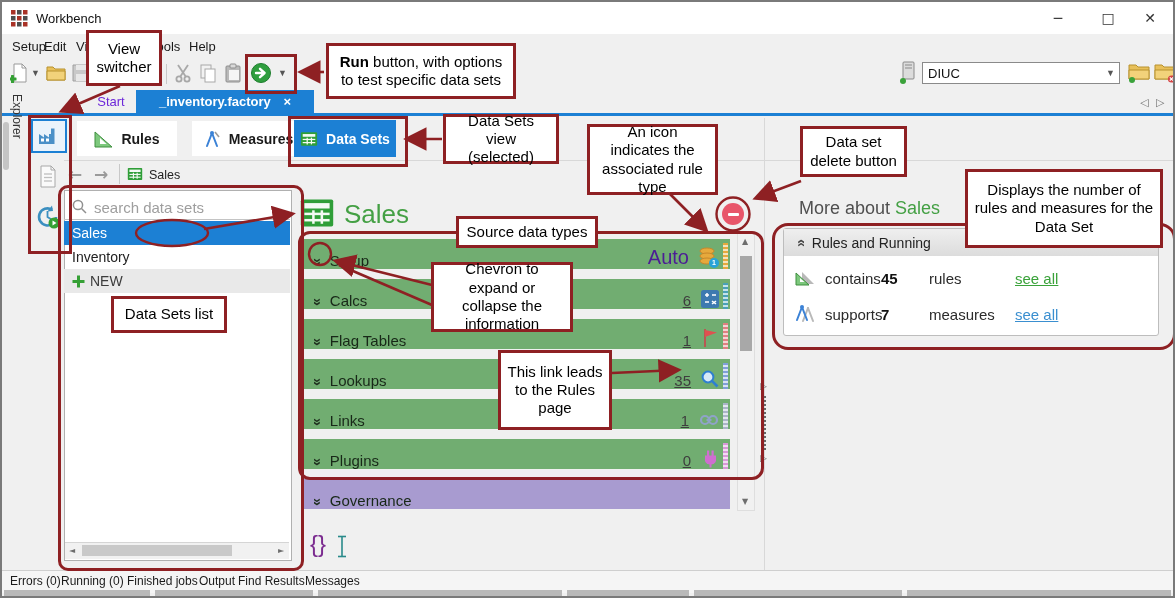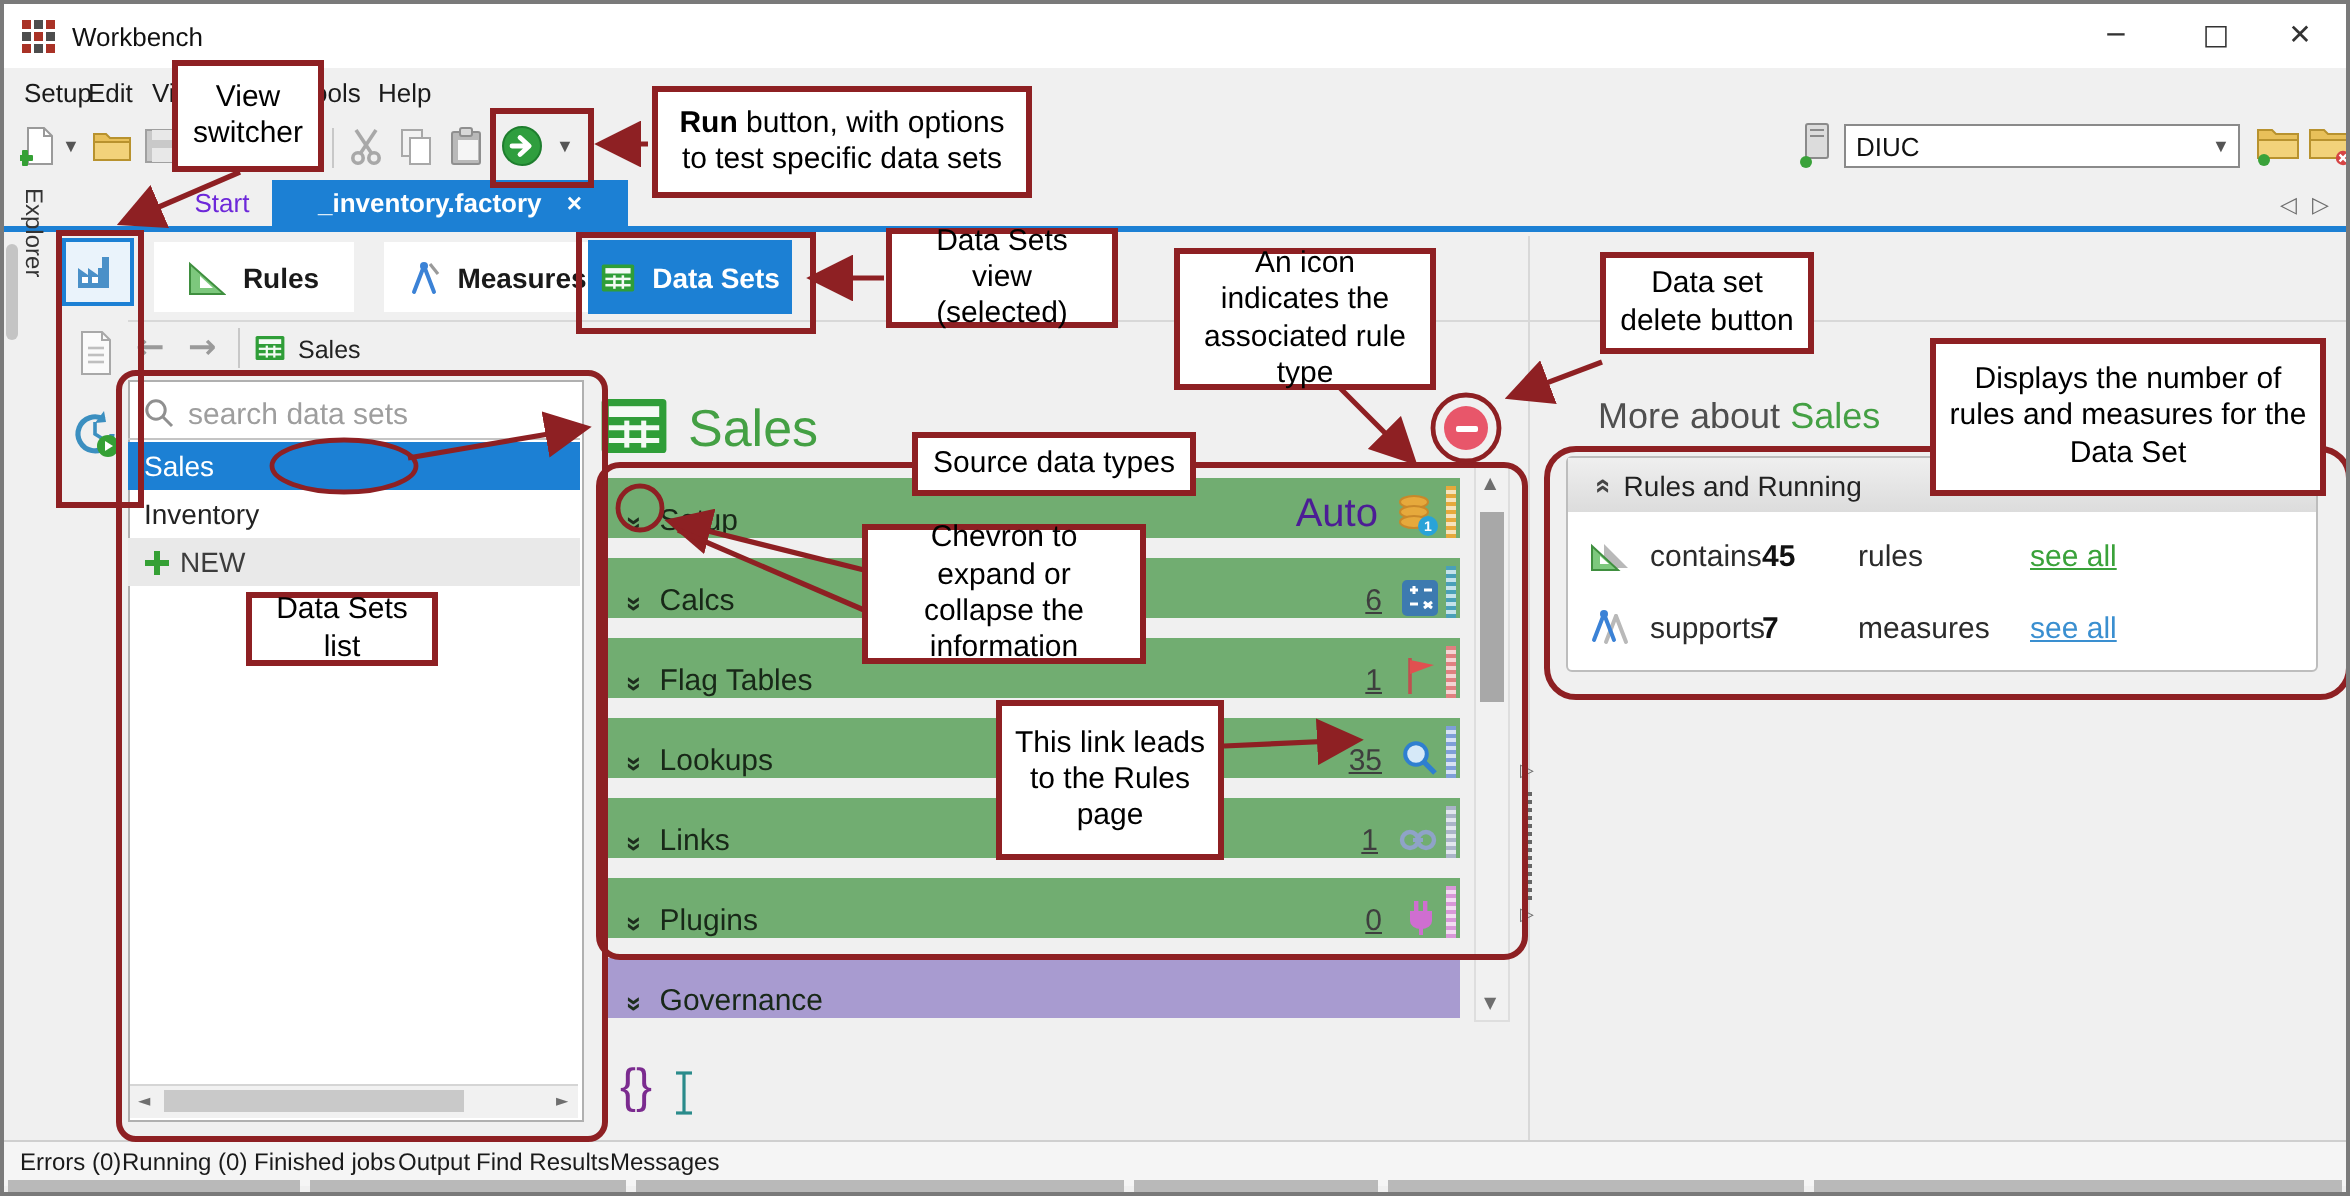--- a/index.html
+++ b/index.html
@@ -479,17 +479,17 @@
     </div>
   <div class="callout" style="left:585px;top:122px;width:131px;height:71px">
       <span>An icon indicates the associated rule type</span>
     </div>
   <div class="callout" style="left:798px;top:124px;width:107px;height:51px">
       <span>Data set delete button</span>
     </div>
   <div class="callout" style="left:963px;top:167px;width:198px;height:79px">
       <span>Displays the number of rules and measures for the Data Set</span>
     </div>
-  <div class="callout" style="left:121px;top:294px;width:96px;height:37px">
+  <div class="callout" style="left:109px;top:294px;width:116px;height:37px">
       <span>Data Sets list</span>
     </div>
 
 </div>
 
 </body></html>

